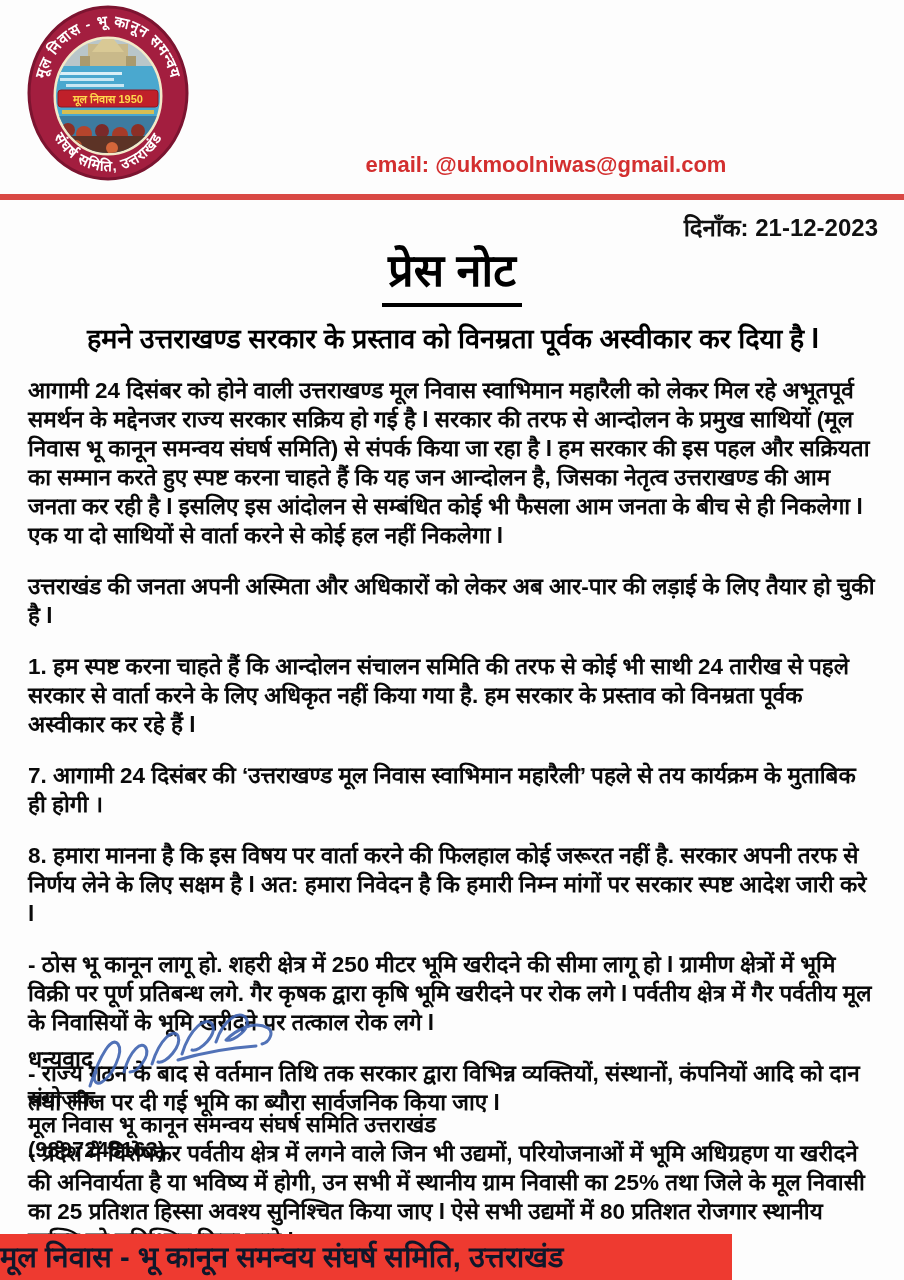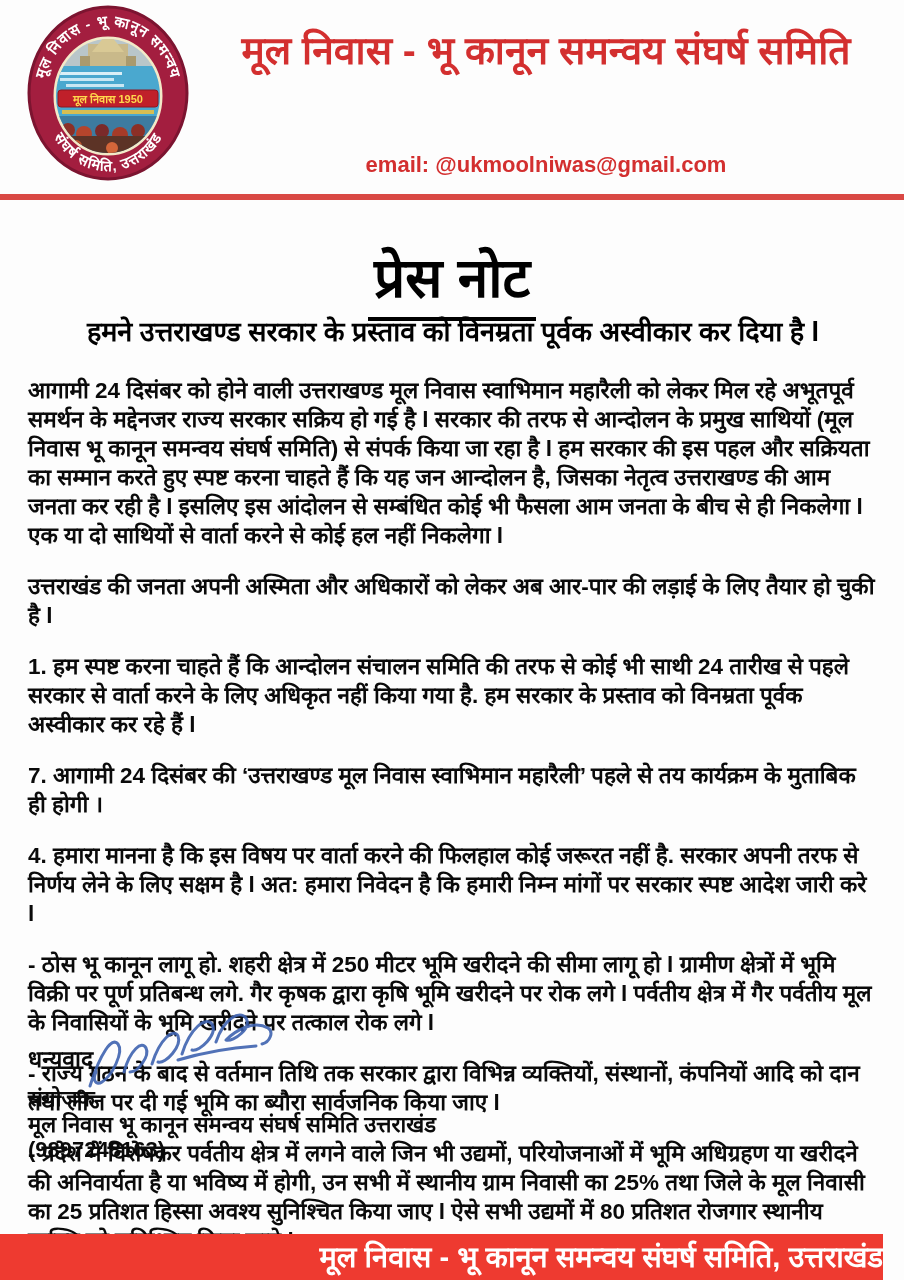--- a/index.html
+++ b/index.html
@@ -44,26 +44,26 @@
   .date-line {
     position: absolute; top: 210px; right: 26px;
     font-size: 24px; font-weight: 700; color: #111;
   }
   .page-title-row {
     position: absolute; top: 238px; left: 0; width: 904px;
     text-align: center;
   }
   .page-title {
     display: inline-block;
-    font-size: 55px; font-weight: 700; color: #000;
+    font-size: 45px; font-weight: 700; color: #000;
     border-bottom: 4px solid #000;
     padding: 0 6px 4px 6px;
   }
   .main-heading {
-    position: absolute; top: 312px; left: 24px; right: 22px;
+    position: absolute; top: 319px; left: 24px; right: 22px;
     text-align: center;
     font-size: 27px; font-weight: 700; color: #000;
   }
   
   .body-text {
     position: absolute; top: 364px; left: 28px; right: 26px;
     font-size: 22.5px; font-weight: 700; color: #0a0a0a;
     line-height: 29px;
   }
   .body-text .para { margin: 12px 0 22px 0; }
@@ -77,25 +77,25 @@
     width: 210px; height: 96px;
   }
   .signer-block {
     position: absolute; top: 1086px; left: 28px; right: 26px;
     font-size: 22px; font-weight: 700; color: #0a0a0a;
     line-height: 25.5px;
   }
   
   .footer-bar {
     position: absolute; left: 0; bottom: 0;
-    width: 883px; height: 46px;
+    width: 732px; height: 46px;
     background: #ee3a30;
-    color: #ffffff;
+    color: #0f172a;
     font-size: 29px; font-weight: 700;
-    text-align: right; line-height: 46px;
+    text-align: left; line-height: 46px;
   }
 </style>
 </head>
 <body>
 
 <div class="page">
 
   <div class="logo-wrap">
     <svg width="164" height="178" viewBox="0 0 164 178">
       <defs>
@@ -141,38 +141,38 @@
       <text font-size="14.5" font-weight="bold" fill="#ffffff" letter-spacing="1">
         <textPath href="#arcTop" startOffset="50%" text-anchor="middle">मूल निवास - भू कानून समन्वय</textPath>
       </text>
       <text font-size="14.5" font-weight="bold" fill="#ffffff" letter-spacing="1">
         <textPath href="#arcBottom" startOffset="50%" text-anchor="middle">संघर्ष समिति, उत्तराखंड</textPath>
       </text>
     </svg>
   </div>
 
   <div class="org-title">
-    <div class="line1">मूल निवास - भू कानून समन्वय संघर्ष समिति</div>
   </div>
   <div class="email-line">email: @ukmoolniwas@gmail.com</div>
   <div class="header-rule"></div>
 
+  <div class="date-line">दिनाँक: 21-12-2023</div>
 
   <div class="page-title-row">
     <span class="page-title">प्रेस नोट</span>
   </div>
 
   <div class="main-heading">हमने उत्तराखण्ड सरकार के प्रस्ताव को विनम्रता पूर्वक अस्वीकार कर दिया है l</div>
 
   <div class="body-text">
     <div class="para">आगामी 24 दिसंबर को होने वाली उत्तराखण्ड मूल निवास स्वाभिमान महारैली को लेकर मिल रहे अभूतपूर्व समर्थन के मद्देनजर राज्य सरकार सक्रिय हो गई है l सरकार की तरफ से आन्दोलन के प्रमुख साथियों (मूल निवास भू कानून समन्वय संघर्ष समिति) से संपर्क किया जा रहा है l हम सरकार की इस पहल और सक्रियता का सम्मान करते हुए स्पष्ट करना चाहते हैं कि यह जन आन्दोलन है, जिसका नेतृत्व उत्तराखण्ड की आम जनता कर रही है l इसलिए इस आंदोलन से सम्बंधित कोई भी फैसला आम जनता के बीच से ही निकलेगा l एक या दो साथियों से वार्ता करने से कोई हल नहीं निकलेगा l</div>
     <div class="para">उत्तराखंड की जनता अपनी अस्मिता और अधिकारों को लेकर अब आर-पार की लड़ाई के लिए तैयार हो चुकी है l</div>
     <div class="para">1. हम स्पष्ट करना चाहते हैं कि आन्दोलन संचालन समिति की तरफ से कोई भी साथी 24 तारीख से पहले सरकार से वार्ता करने के लिए अधिकृत नहीं किया गया है. हम सरकार के प्रस्ताव को विनम्रता पूर्वक अस्वीकार कर रहे हैं l</div>
     <div class="para">7.  आगामी 24 दिसंबर की ‘उत्तराखण्ड मूल निवास स्वाभिमान महारैली’ पहले से तय कार्यक्रम के मुताबिक ही होगी ।</div>
-    <div class="para">4. हमारा मानना है कि इस विषय पर वार्ता करने की फिलहाल कोई जरूरत नहीं है. सरकार अपनी तरफ से निर्णय लेने के लिए सक्षम है l अत: हमारा निवेदन है कि हमारी निम्न मांगों पर सरकार स्पष्ट आदेश जारी करे l</div>
+    <div class="para">8. हमारा मानना है कि इस विषय पर वार्ता करने की फिलहाल कोई जरूरत नहीं है. सरकार अपनी तरफ से निर्णय लेने के लिए सक्षम है l अत: हमारा निवेदन है कि हमारी निम्न मांगों पर सरकार स्पष्ट आदेश जारी करे l</div>
     <div class="para">- ठोस भू कानून लागू हो. शहरी क्षेत्र में 250 मीटर भूमि खरीदने की सीमा लागू हो l ग्रामीण क्षेत्रों में भूमि विक्री पर पूर्ण प्रतिबन्ध लगे. गैर कृषक द्वारा कृषि भूमि खरीदने पर रोक लगे l पर्वतीय क्षेत्र में गैर पर्वतीय मूल के निवासियों के भूमि खरीदने पर तत्काल रोक लगे l</div>
     <div class="para">- राज्य गठन के बाद से वर्तमान तिथि तक सरकार द्वारा विभिन्न व्यक्तियों, संस्थानों, कंपनियों आदि को दान तथा लीज पर दी गई भूमि का ब्यौरा सार्वजनिक किया जाए l</div>
     <div class="para">- प्रदेश में विशेषकर पर्वतीय क्षेत्र में लगने वाले जिन भी उद्यमों, परियोजनाओं में भूमि अधिग्रहण या खरीदने की अनिवार्यता है या भविष्य में होगी, उन सभी में स्थानीय ग्राम निवासी का 25% तथा जिले के मूल निवासी का 25 प्रतिशत हिस्सा अवश्य सुनिश्चित किया जाए l ऐसे सभी उद्यमों में 80 प्रतिशत रोजगार स्थानीय व्यक्ति को सुनिश्चित किया जाये l</div>
   </div>
 
   <div class="thanks-label">धन्यवाद</div>
   <svg class="signature-ink" viewBox="0 0 210 96">
     <g fill="none" stroke="#3f63b0" stroke-width="3" stroke-linecap="round" stroke-linejoin="round" opacity="0.9">
       <path d="M 12,84 C 22,52 34,34 40,42 C 46,50 34,74 24,80 C 18,84 14,78 18,70"></path>
       <path d="M 46,70 C 52,48 64,38 68,46 C 72,54 60,70 52,70"></path>

